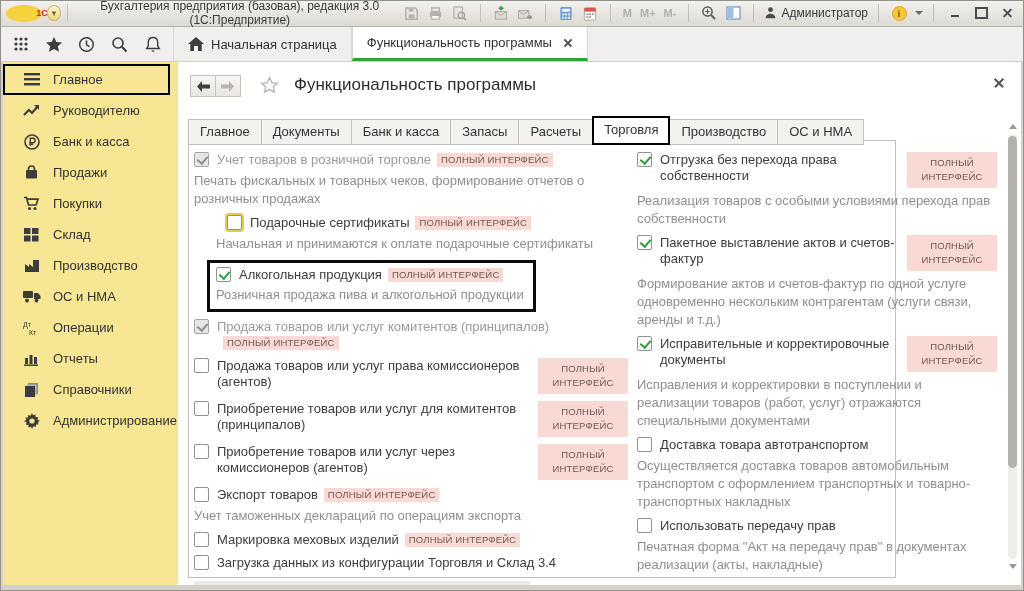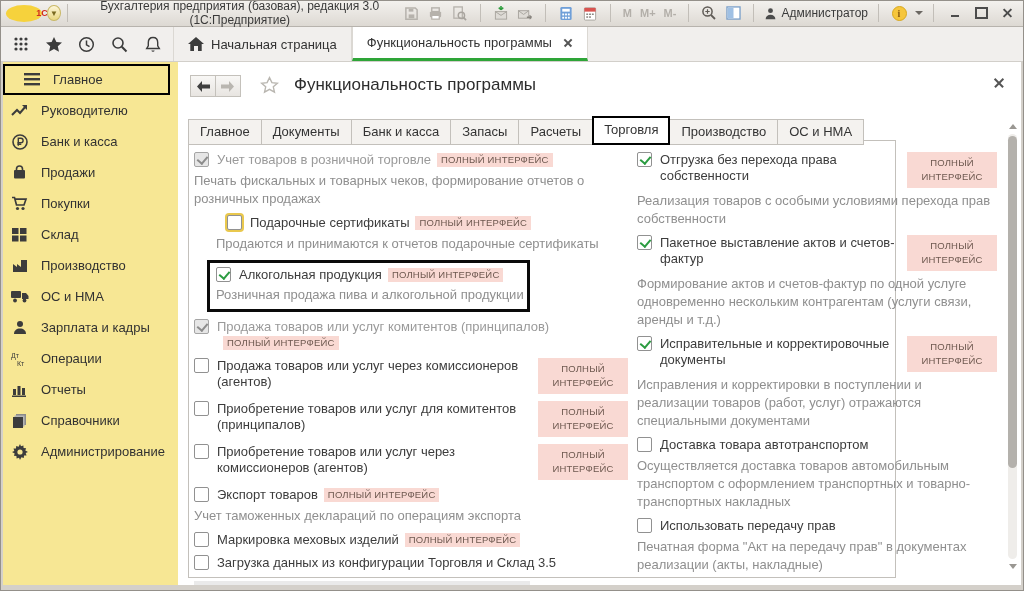--- a/index.html
+++ b/index.html
@@ -12,21 +12,21 @@
     display:flex; align-items:center; padding:0 6px; }
   .logo1c { width:17px; height:17px; border-radius:50%; background:#f6d23c; color:#d22b1f;
     font-size:9px; font-weight:bold; display:flex; align-items:center; justify-content:center;padding-left:36px; }
   .sysmenu { width:16px; height:16px; border-radius:50%; background:linear-gradient(#fdf6da,#e9d77f);
     border:1px solid #c9b865; margin-left:5px; font-size:8px; color:#7a6a20; display:flex; align-items:center; justify-content:center; }
   .tb-sep { width:1px; height:18px; background:#c2beb8; margin:0 6px; }
   .tb-title { font-size:12px; color:#3a3a3a; margin-left:4px;text-align:center; }
   .tb-right { margin-left:auto; display:flex; align-items:center; gap:4px; }
   .tb-btn { width:20px; height:19px; display:flex; align-items:center; justify-content:center; border-radius:2px; }
   .tb-mem { font-size:11px; font-weight:bold; color:#b3afa9; padding:0 2px; }
-  .tb-user { font-size:12px; color:#3a3a3a; display:flex; align-items:center; gap:4px; }
+  .tb-user { font-size:12px; color:#3a3a3a; display:flex; align-items:flex-start; gap:4px; }
   .info-circle { width:15px; height:15px; border-radius:50%; background:#f6c63c; border:1px solid #d8a81f;
     color:#8a5b10; font-size:10px; font-weight:bold; font-family:"Liberation Serif",serif;
     display:flex; align-items:center; justify-content:center; }
   .caret-down { width:0; height:0; border-left:4px solid transparent; border-right:4px solid transparent;
     border-top:4px solid #6b6762; margin-left:2px; }
   .winbtn { width:22px; height:18px; display:flex; align-items:center; justify-content:center; color:#4c4c4c; }
   .winbtn.min::before { content:""; width:8px; height:2px; background:#4c4c4c; margin-top:6px; }
   .winbtn.max::before { content:""; width:9px; height:8px; border:2px solid #4c4c4c; }
   .winbtn.close { position:relative; }
   .winbtn.close::before, .winbtn.close::after { content:""; position:absolute; width:11px; height:2px; background:#4c4c4c; }
@@ -41,21 +41,21 @@
   .nav-tabs { display:flex; align-items:stretch; }
   .nav-tab { display:flex; align-items:center; gap:7px; padding:0 14px; font-size:13px; color:#333;
     border-left:1px solid #dbd8d3; border-right:1px solid #dbd8d3; position:relative;justify-content:center; }
   .nav-tab.active { background:#fff; border-bottom:3px solid #2ea538; }
   .tab-close { color:#555; font-size:13px; margin-left:4px; position:relative; width:10px; height:12px; }
   .tab-close::before, .tab-close::after { content:""; position:absolute; top:5px; left:0; width:10px; height:1.6px; background:#555; }
   .tab-close::before { transform:rotate(45deg); } .tab-close::after { transform:rotate(-45deg); }
 
   
   .sidebar { position:absolute; left:3px; top:62px; width:175px; bottom:6px; background:#f7e794; padding-top:2px; }
-  .side-item { height:31px; display:flex; align-items:center; padding-left:7px; gap:12px;
+  .side-item { height:31px; display:flex; align-items:center; padding-left:19px; gap:12px;
     font-size:13px; color:#323232; }
   .side-item .sicon { width:19px; display:flex; justify-content:center; color:#3c3c3c; flex:none; }
   .side-item.selected { border:2px solid #000; margin-right:8px; padding-left:17px; }
 
   
   .main { position:absolute; left:178px; top:62px; width:843px; bottom:6px; background:#fff; overflow:hidden; }
   .main-header { position:absolute; top:0; left:0; right:0; height:48px; }
   .hist-btns { position:absolute; left:12px; top:13px; display:flex; }
   .hist-btn { width:26px; height:22px; background:linear-gradient(#f8f7f5,#e8e5e1); border:1px solid #c4c1bb;
     display:flex; align-items:center; justify-content:center; }
@@ -91,21 +91,21 @@
   .lbl { font-size:13px; line-height:16px; color:#3c3c3c; }
   .lbl.dim { color:#9a9a9a; }
   .badge { background:#f9d9d3; color:#6d584f; font-size:9.5px; line-height:12px; letter-spacing:.2px; }
   .badge.inline { display:inline-block; margin-left:6px; padding:1px 4px; white-space:nowrap; vertical-align:1px; }
   .badge.right { flex:none; margin-left:auto; width:90px; text-align:center; padding:4px 2px; line-height:14px; }
   .has-rb .lbl { max-width:320px; }
   #col-right .has-rb .lbl { max-width:250px; }
   .desc { font-size:13px; line-height:18px; color:#8f8f8f; margin-top:4px; }
   .desc.indent { margin-left:22px; }
   .highlight-box { border:3px solid #0a0a0a; margin-top:7px; margin-left:13px;
-    padding:4px 3px 5px 6px; display:inline-block; }
+    padding:4px 9px 5px 6px; display:inline-block; }
   .highlight-box .desc { margin-top:3px; }
 
   .footer-box { margin-top:10px; background:#eaeaea; padding:8px 10px 9px; width:336px; }
   .footer-box .fb-text { font-size:13px; line-height:16px; color:#3d3d3d; }
 
   
   .vscroll { position:absolute; right:2px; top:62px; bottom:16px; width:12px; }
   .sb-arrow { position:absolute; left:2px; width:0; height:0; border-left:4px solid transparent; border-right:4px solid transparent; }
   .sb-up { top:0; border-bottom:5px solid #9a9792; }
   .sb-down { bottom:0; border-top:5px solid #9a9792; }
@@ -355,29 +355,20 @@
           <rect x="0" y="1" width="10" height="7" rx="1"></rect>
           <path d="M11 3h4l2.5 3v3H11z"></path>
           <circle cx="4" cy="10.5" r="1.9"></circle>
           <circle cx="13.5" cy="10.5" r="1.9"></circle>
         </svg>
       </span>
       <span>ОС и НМА</span>
     </div>
     <div class="side-item">
       <span class="sicon">
-        <svg width="14" height="15" viewBox="0 0 14 15" fill="#3c3c3c">
-          <circle cx="7" cy="4" r="3"></circle>
-          <path d="M1 14c0-3.4 2.6-5.4 6-5.4s6 2 6 5.4z"></path>
-        </svg>
-      </span>
-      <span>Зарплата и кадры</span>
-    </div>
-    <div class="side-item">
-      <span class="sicon">
         <svg width="17" height="16" viewBox="0 0 17 16">
           <text x="0" y="7" font-size="7" font-family="Liberation Sans" fill="#3c3c3c">Дт</text>
           <text x="6" y="15" font-size="7" font-family="Liberation Sans" fill="#3c3c3c">Кт</text>
         </svg>
       </span>
       <span>Операции</span>
     </div>
     <div class="side-item">
       <span class="sicon">
         <svg width="15" height="14" viewBox="0 0 15 14" fill="#3c3c3c">
@@ -449,33 +440,33 @@
           <div class="chk-row">
             <span class="cb checked disabled"></span>
             <span class="lbl dim">Учет товаров в розничной торговле<span class="badge inline">ПОЛНЫЙ ИНТЕРФЕЙС</span></span>
           </div>
           <div class="desc">Печать фискальных и товарных чеков, формирование отчетов о розничных продажах</div>
         </div><div class="f-item">
           <div class="chk-row indent">
             <span class="cb focus"></span>
             <span class="lbl">Подарочные сертификаты<span class="badge inline">ПОЛНЫЙ ИНТЕРФЕЙС</span></span>
           </div>
-          <div class="desc indent">Продаются и принимаются к отчетов подарочные сертификаты</div>
+          <div class="desc indent">Начальная и принимаются к оплате подарочные сертификаты</div>
         </div><div class="highlight-box f-item"><div class="chk-row">
             <span class="cb checked"></span>
             <span class="lbl">Алкогольная продукция<span class="badge inline">ПОЛНЫЙ ИНТЕРФЕЙС</span></span>
           </div><div class="desc">Розничная продажа пива и алкогольной продукции</div></div><div class="f-item">
           <div class="chk-row">
             <span class="cb checked disabled"></span>
             <span class="lbl dim">Продажа товаров или услуг комитентов (принципалов)<span class="badge inline">ПОЛНЫЙ ИНТЕРФЕЙС</span></span>
           </div>
         </div><div class="f-item">
           <div class="chk-row has-rb">
             <span class="cb"></span>
-            <span class="lbl">Продажа товаров или услуг через комиссионеров (агентов)</span>
+            <span class="lbl">Продажа товаров или услуг права комиссионеров (агентов)</span>
             <span class="badge right">ПОЛНЫЙ ИНТЕРФЕЙС</span>
           </div>
         </div><div class="f-item">
           <div class="chk-row has-rb">
             <span class="cb"></span>
             <span class="lbl">Приобретение товаров или услуг для комитентов (принципалов)</span>
             <span class="badge right">ПОЛНЫЙ ИНТЕРФЕЙС</span>
           </div>
         </div><div class="f-item">
           <div class="chk-row has-rb">
@@ -490,21 +481,21 @@
           </div>
           <div class="desc">Учет таможенных деклараций по операциям экспорта</div>
         </div><div class="f-item">
           <div class="chk-row">
             <span class="cb"></span>
             <span class="lbl">Маркировка меховых изделий<span class="badge inline">ПОЛНЫЙ ИНТЕРФЕЙС</span></span>
           </div>
         </div><div class="f-item">
           <div class="chk-row">
             <span class="cb"></span>
-            <span class="lbl">Загрузка данных из конфигурации Торговля и Склад 3.5</span>
+            <span class="lbl">Загрузка данных из конфигурации Торговля и Склад 3.4</span>
           </div>
         </div><div class="footer-box">
           <div class="fb-text">Функциональность, которая используется и не может быть отключена:</div>
         </div></div>
     <div class="col" id="col-right">
         <div class="f-item">
           <div class="chk-row has-rb">
             <span class="cb checked"></span>
             <span class="lbl">Отгрузка без перехода права собственности</span>
             <span class="badge right">ПОЛНЫЙ ИНТЕРФЕЙС</span>

